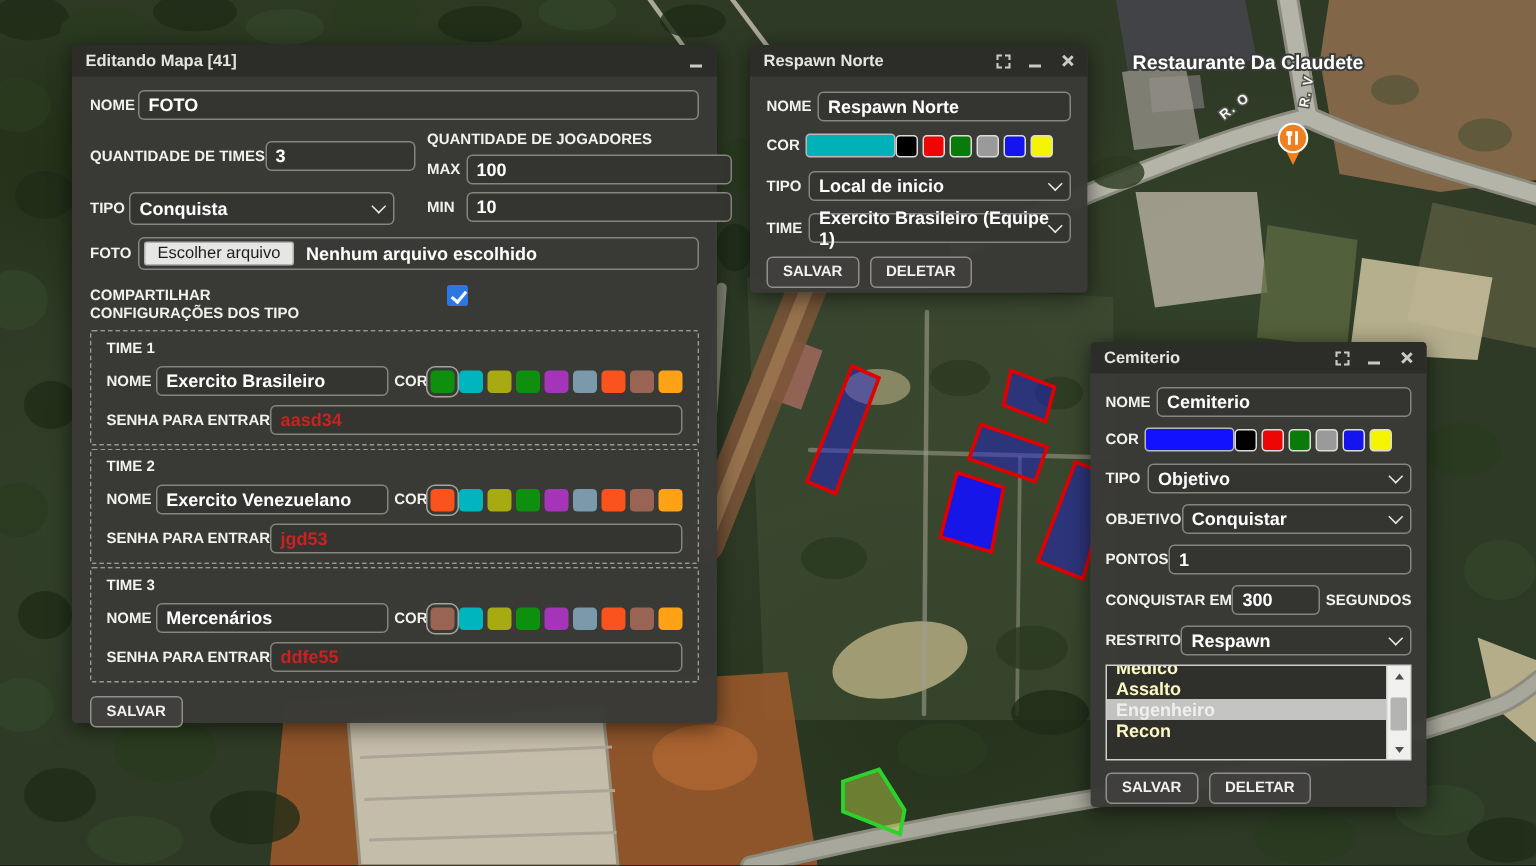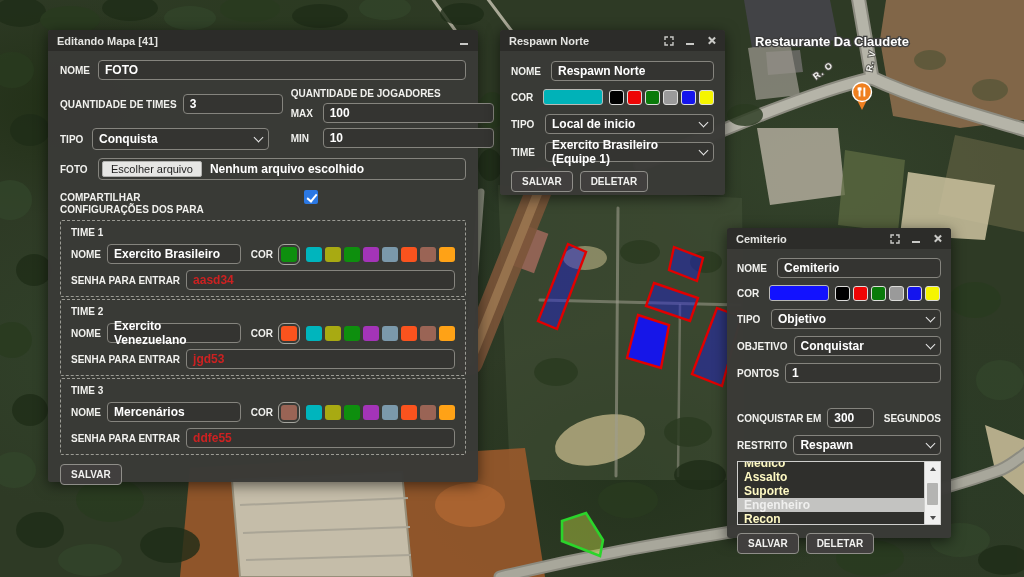--- a/index.html
+++ b/index.html
@@ -28,21 +28,21 @@
   .phead{height:21px;background:#2c2c29;border-radius:3px 3px 0 0;display:flex;
     align-items:center;padding:0 9px;font-size:11px;font-weight:700;color:#e4e4e1;}
   .wicons{margin-left:auto;display:flex;gap:11px;align-items:center;}
   .wic{display:inline-flex;align-items:center;justify-content:center;width:10px;height:10px;cursor:pointer;}
   .minbar{width:8px;height:2px;background:#c9c9c6;margin-top:6px;}
   .xwrap{position:relative;width:9px;height:9px;}
   .xwrap i{position:absolute;left:4px;top:0;width:1.6px;height:9px;background:#c9c9c6;}
   .xwrap i:first-child{transform:rotate(45deg);}
   .xwrap i:last-child{transform:rotate(-45deg);}
   .pbody{display:flex;flex-direction:column;}
-  .row{display:flex;align-items:center;gap:6px;}
+  .row{display:flex;align-items:center;gap:0;}
   .lbl{font-size:10px;font-weight:700;color:#f1f1ee;white-space:nowrap;}
   .inp{height:20px;background:#343431;border:1px solid #85847e;border-radius:4px;
     color:#fff;font-size:12px;font-weight:600;padding:0 6px;display:flex;align-items:center;
     box-sizing:border-box;}
   .grow{flex:1;}
   .sel{justify-content:space-between;cursor:pointer;}
   .chev{width:6px;height:6px;border-right:1.7px solid #e8e8e8;border-bottom:1.7px solid #e8e8e8;
     transform:rotate(45deg);margin-top:-3px;flex:none;}
   .btn{height:19px;background:#413f3e;border:1px solid #8f8e89;border-radius:4px;color:#f0f0ee;
     font-size:10px;font-weight:700;padding:0 10px;display:inline-flex;align-items:center;cursor:pointer;}
@@ -232,21 +232,21 @@
           <span class="filebtn">Escolher arquivo</span>
           <span class="filestat">Nenhum arquivo escolhido</span>
         </span>
       </div>
       <div class="row" style="">
         <span class="lbl">COMPARTILHAR</span>
         <span class="chk" style="margin-left:158px;">
             <i></i>
           </span>
       </div>
-      <span class="lbl" style="margin-bottom:5px;">CONFIGURAÇÕES DOS PARA</span>
+      <span class="lbl" style="margin-bottom:5px;">CONFIGURAÇÕES DOS TIPO</span>
 
       <div class="teambox">
         <div class="ttitle">TIME 1</div>
         <div class="row" style="margin-bottom:6px;">
           <span class="lbl" style="width:34px;">NOME</span>
           <span class="inp" style="width:160px;">Exercito Brasileiro</span>
           <span class="lbl" style="margin-left:4px;">COR</span>
           <span class="swatch ring" style="background: rgb(14, 143, 14);"></span>
           <span style="display:flex;gap:3px;">
               <span class="swatch" style="background: rgb(0, 181, 189);"></span>
@@ -425,37 +425,36 @@
         <span class="lbl">OBJETIVO</span>
         <span class="inp sel grow">
           <span>Conquistar</span>
             <span class="chev"></span>
         </span>
       </div>
       <div class="row" style="margin-bottom:7px;">
         <span class="lbl">PONTOS</span>
         <span class="inp grow">1</span>
       </div>
-      <div class="row" style="margin-bottom:7px;margin-top:18px;">
+      <div class="row" style="margin-bottom:7px;">
         <span class="lbl">CONQUISTAR EM</span>
         <span class="inp" style="width:72px;">300</span>
         <span class="lbl" style="margin-left:4px;">SEGUNDOS</span>
       </div>
       <div class="row" style="margin-bottom:6px;">
         <span class="lbl">RESTRITO</span>
         <span class="inp sel grow">
           <span>Respawn</span>
             <span class="chev"></span>
         </span>
       </div>
       <div class="listbox" style="margin-bottom:8px;">
         <div class="opts">
           <div class="opt">Medico</div>
           <div class="opt">Assalto</div>
-          <div class="opt">Suporte</div>
           <div class="opt selected">Engenheiro</div>
           <div class="opt">Recon</div>
         </div>
         <div class="sbar">
           <div class="sbtn">
               <span class="tri-up"></span>
             </div>
           <div class="strack">
               <div class="sthumb"></div>
             </div>

